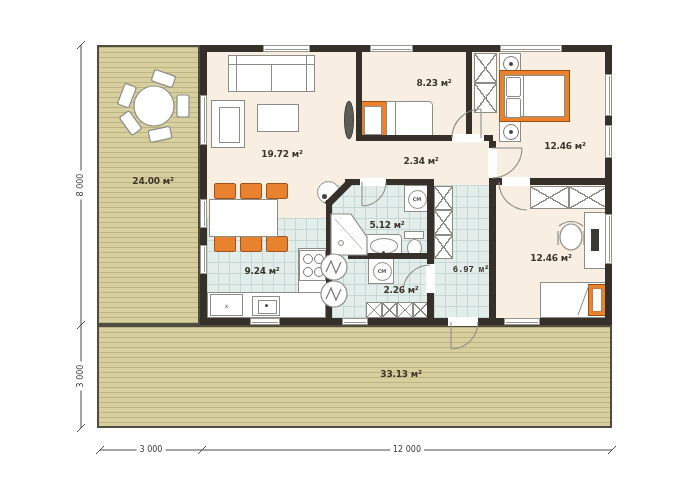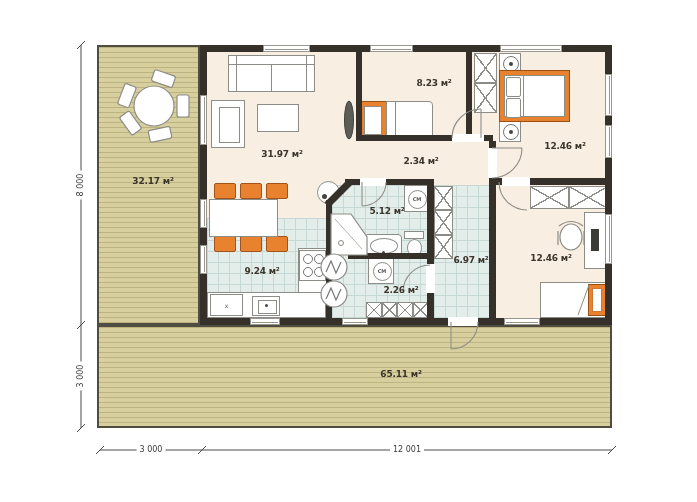--- a/index.html
+++ b/index.html
@@ -249,30 +249,30 @@
       <line x1="77" y1="49" x2="85" y2="41"></line>
         <line x1="77" y1="329" x2="85" y2="321"></line>
         <line x1="77" y1="432" x2="85" y2="424"></line>
       <line x1="100" y1="450" x2="612" y2="450"></line>
       <line x1="96" y1="454" x2="104" y2="446"></line>
         <line x1="198" y1="454" x2="206" y2="446"></line>
         <line x1="608" y1="454" x2="616" y2="446"></line>
     </g>
   </svg>
 
-  <div class="rlabel" style="left:282px;top:154px;">31.97 м²</div>
+  <div class="rlabel" style="left:282px;top:154px;">19.72 м²</div>
   <div class="rlabel" style="left:434px;top:83px;">8.23 м²</div>
   <div class="rlabel" style="left:421px;top:161px;">2.34 м²</div>
   <div class="rlabel" style="left:565px;top:146px;">12.46 м²</div>
   <div class="rlabel" style="left:262px;top:271px;">9.24 м²</div>
-  <div class="rlabel" style="left:387px;top:211px;">5.12 м²</div>
+  <div class="rlabel" style="left:387px;top:225px;">5.12 м²</div>
   <div class="rlabel" style="left:401px;top:290px;">2.26 м²</div>
-  <div class="rlabel" style="left:471px;top:260px;">6.97 м²</div>
+  <div class="rlabel" style="left:471px;top:270px;font-family:Liberation Mono, monospace;">6.97 м²</div>
   <div class="rlabel" style="left:551px;top:258px;">12.46 м²</div>
-  <div class="rlabel" style="left:153px;top:181px;">32.17 м²</div>
-  <div class="rlabel" style="left:401px;top:374px;">65.11 м²</div>
+  <div class="rlabel" style="left:153px;top:181px;">24.00 м²</div>
+  <div class="rlabel" style="left:401px;top:374px;">33.13 м²</div>
 
   <div class="dlabel rot" style="left:81px;top:185px;">8 000</div>
   <div class="dlabel rot" style="left:81px;top:376px;">3 000</div>
   <div class="dlabel" style="left:151px;top:450px;">3 000</div>
-  <div class="dlabel" style="left:407px;top:450px;">12 001</div>
+  <div class="dlabel" style="left:407px;top:450px;">12 000</div>
 
 </div>
 
 </body></html>

